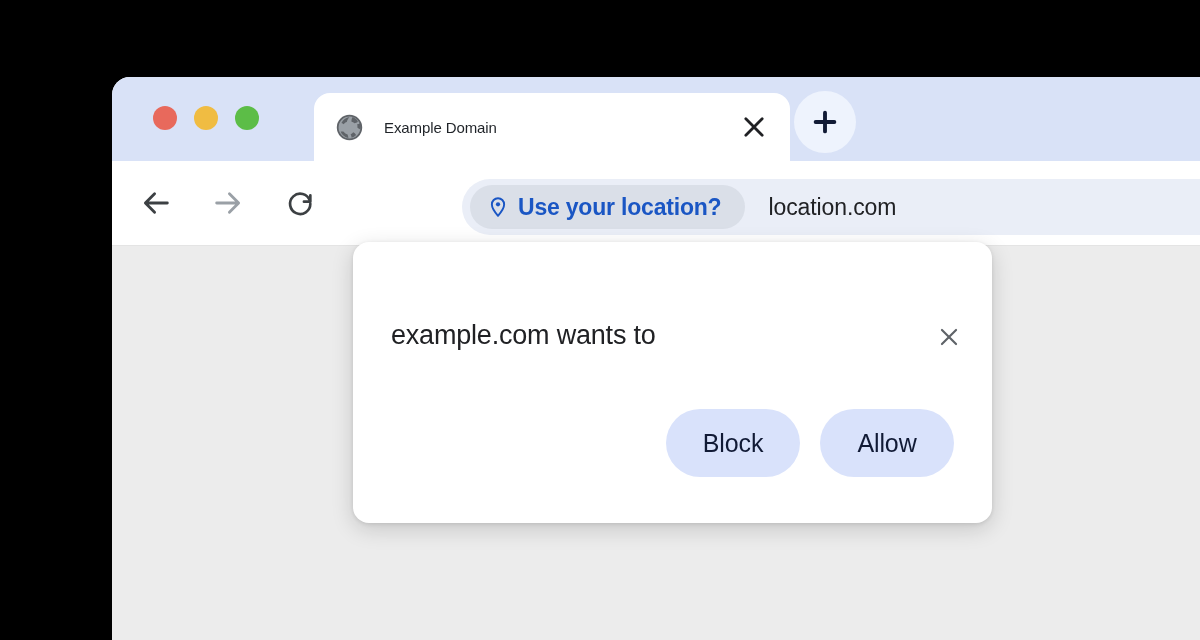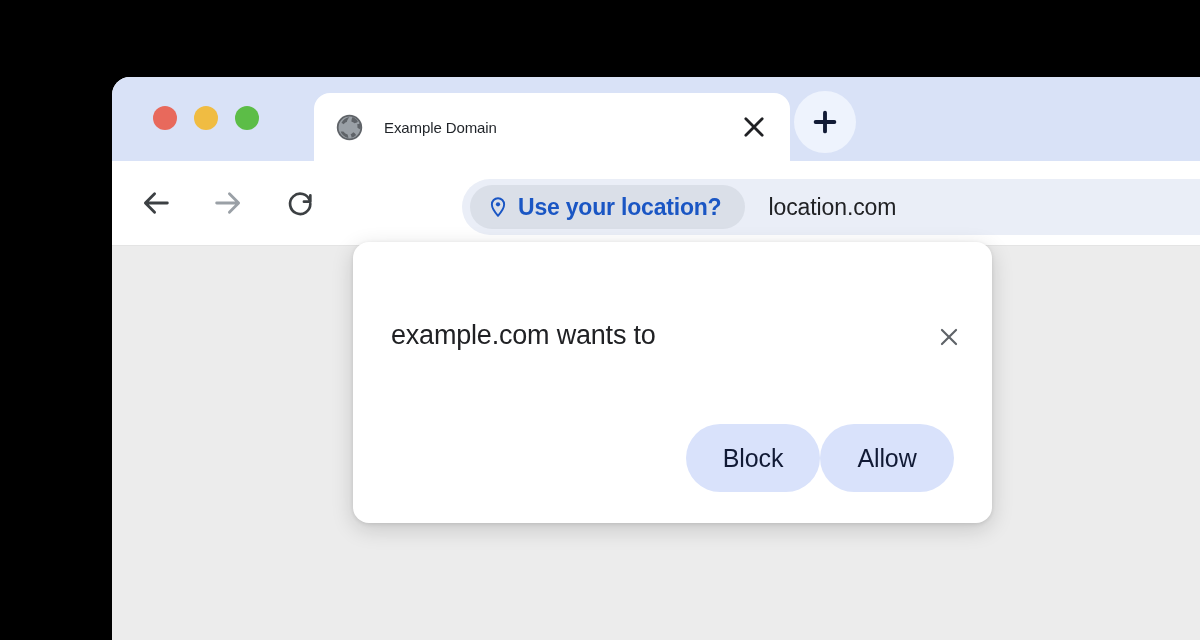--- a/index.html
+++ b/index.html
@@ -250,22 +250,23 @@
   .dialog-row .row-label {
     font-size: 24px;
     color: #202124;
     margin-left: 30px;
     letter-spacing: -0.1px;
   }
 
   .dialog-actions {
     position: absolute;
     right: 38px;
-    bottom: 31px;
-    display: flex;
+    bottom: 46px;
+    display: flex;
+    gap: 20px;
   }
 
   .dialog-btn {
     height: 68px;
     min-width: 134px;
     padding: 0 32px;
     border: none;
     border-radius: 34px;
     background: #d9e2fb;
     color: #111a35;

